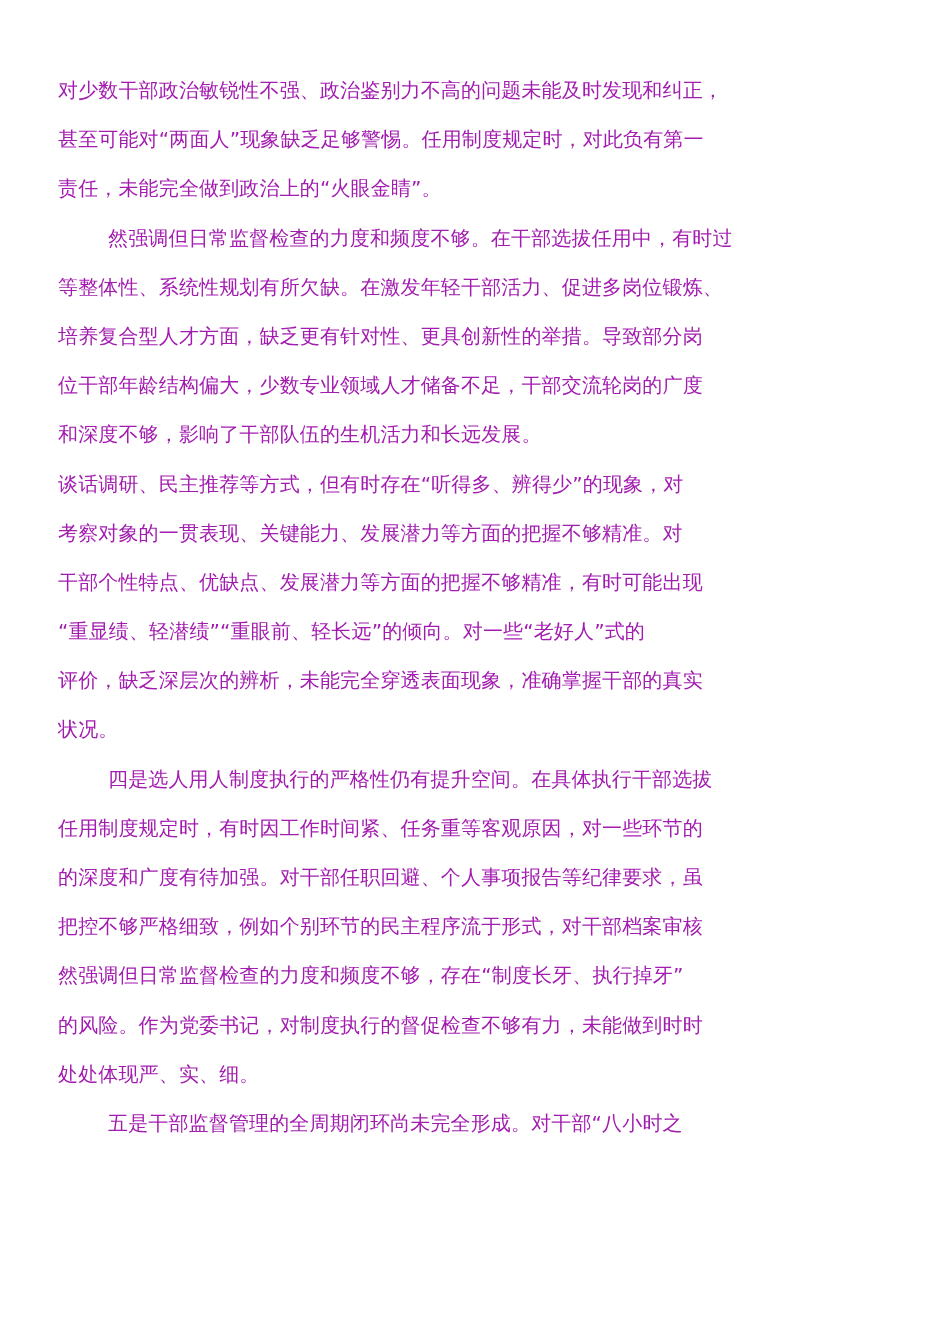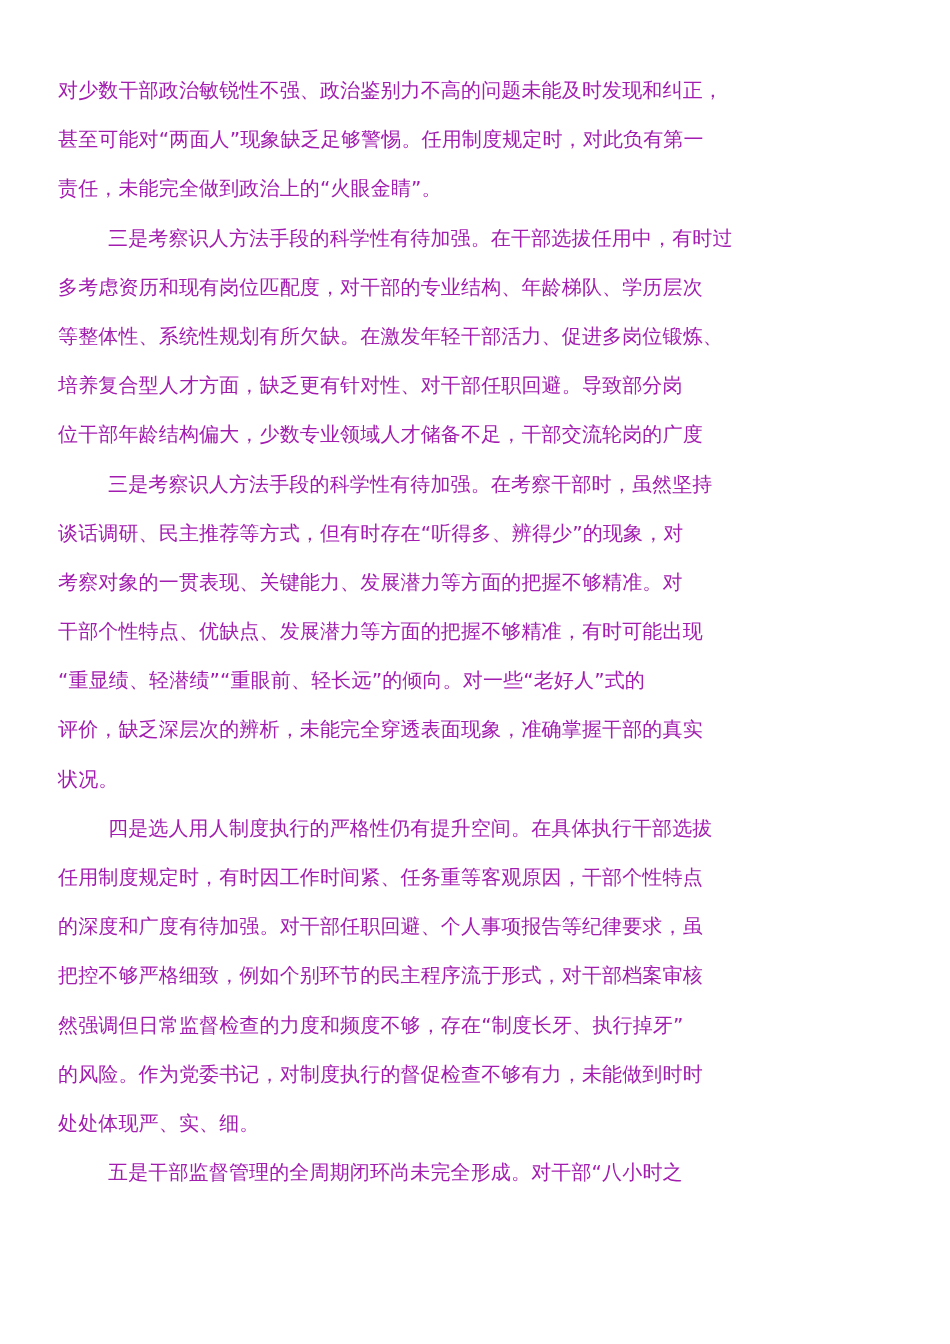--- a/index.html
+++ b/index.html
@@ -38,40 +38,39 @@
 
 <div class="page">
 
   <div class="para">
     <span class="line">对少数干部政治敏锐性不强、政治鉴别力不高的问题未能及时发现和纠正，</span>
     <span class="line">甚至可能对“两面人”现象缺乏足够警惕。任用制度规定时，对此负有第一</span>
     <span class="line">责任，未能完全做到政治上的“火眼金睛”。</span>
   </div>
 
   <div class="para">
-    <span class="line indent">三是考察识人方法手段的科学性有待加强。在干部选拔任用中，有时过</span>
-    <span class="line">多考虑资历和现有岗位匹配度，对干部的专业结构、年龄梯队、学历层次</span>
+    <span class="line indent">然强调但日常监督检查的力度和频度不够。在干部选拔任用中，有时过</span>
     <span class="line">等整体性、系统性规划有所欠缺。在激发年轻干部活力、促进多岗位锻炼、</span>
-    <span class="line">培养复合型人才方面，缺乏更有针对性、对干部任职回避。导致部分岗</span>
+    <span class="line">培养复合型人才方面，缺乏更有针对性、更具创新性的举措。导致部分岗</span>
     <span class="line">位干部年龄结构偏大，少数专业领域人才储备不足，干部交流轮岗的广度</span>
+    <span class="line">和深度不够，影响了干部队伍的生机活力和长远发展。</span>
   </div>
 
   <div class="para">
-    <span class="line indent">三是考察识人方法手段的科学性有待加强。在考察干部时，虽然坚持</span>
     <span class="line">谈话调研、民主推荐等方式，但有时存在“听得多、辨得少”的现象，对</span>
     <span class="line">考察对象的一贯表现、关键能力、发展潜力等方面的把握不够精准。对</span>
     <span class="line">干部个性特点、优缺点、发展潜力等方面的把握不够精准，有时可能出现</span>
     <span class="line">“重显绩、轻潜绩”“重眼前、轻长远”的倾向。对一些“老好人”式的</span>
     <span class="line">评价，缺乏深层次的辨析，未能完全穿透表面现象，准确掌握干部的真实</span>
     <span class="line">状况。</span>
   </div>
 
   <div class="para">
     <span class="line indent">四是选人用人制度执行的严格性仍有提升空间。在具体执行干部选拔</span>
-    <span class="line">任用制度规定时，有时因工作时间紧、任务重等客观原因，干部个性特点</span>
+    <span class="line">任用制度规定时，有时因工作时间紧、任务重等客观原因，对一些环节的</span>
     <span class="line">的深度和广度有待加强。对干部任职回避、个人事项报告等纪律要求，虽</span>
     <span class="line">把控不够严格细致，例如个别环节的民主程序流于形式，对干部档案审核</span>
     <span class="line">然强调但日常监督检查的力度和频度不够，存在“制度长牙、执行掉牙”</span>
     <span class="line">的风险。作为党委书记，对制度执行的督促检查不够有力，未能做到时时</span>
     <span class="line">处处体现严、实、细。</span>
   </div>
 
   <div class="para">
     <span class="line indent">五是干部监督管理的全周期闭环尚未完全形成。对干部“八小时之</span>
   </div>

